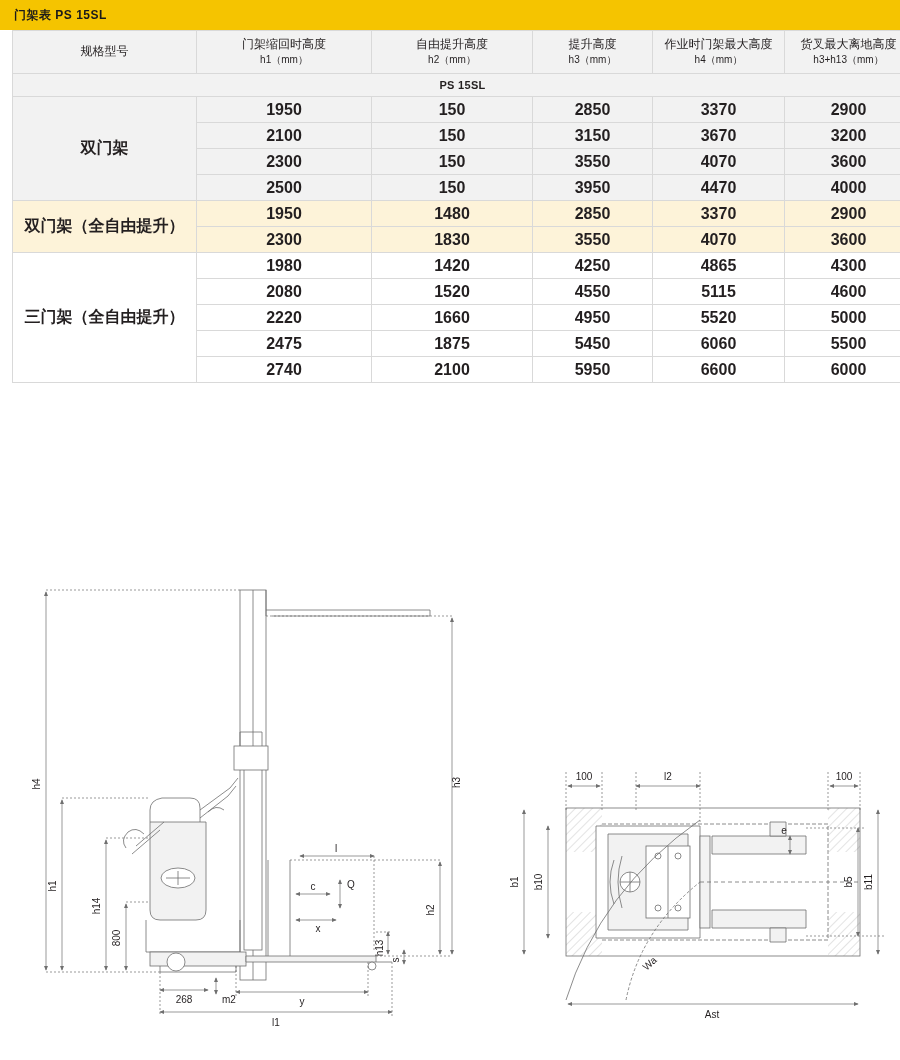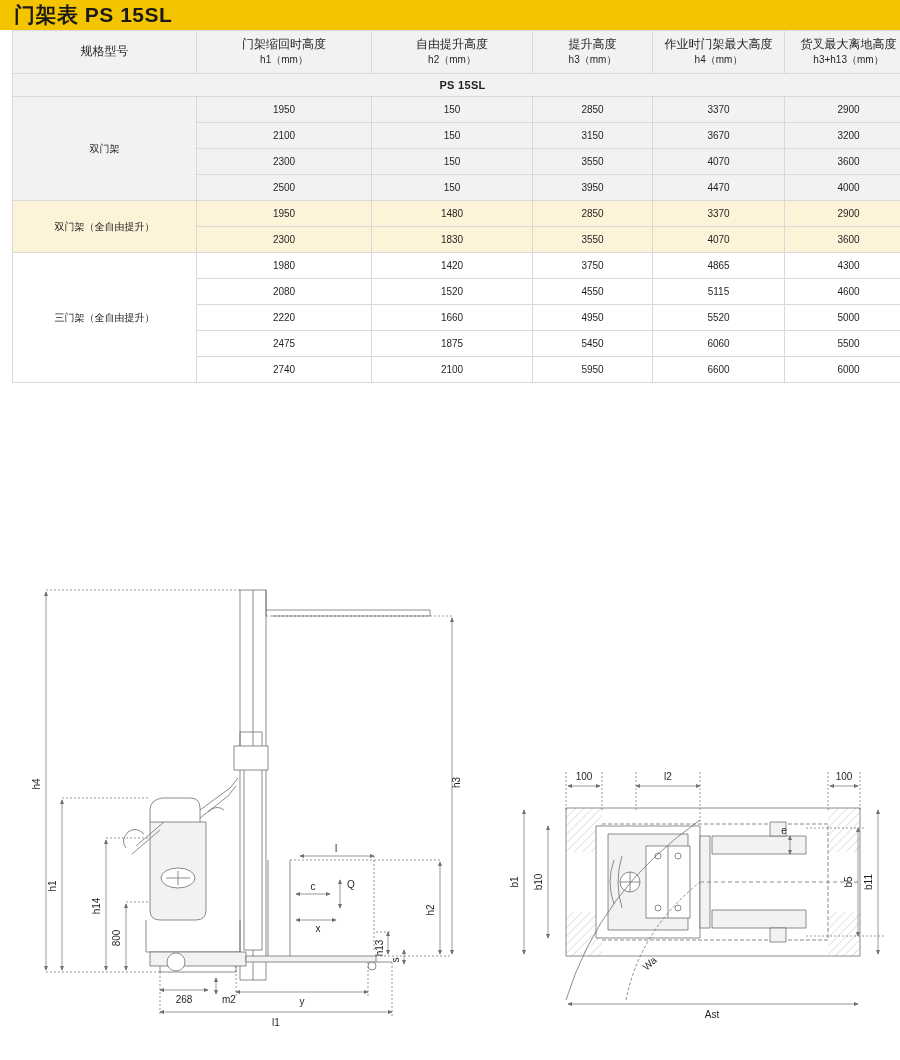--- a/index.html
+++ b/index.html
@@ -20,21 +20,21 @@
   .title-bar {
     position: absolute;
     left: 0; top: 0;
     width: 900px;
     height: 30px;
     background: #f5c400;
     display: flex;
     align-items: center;
   }
   .title-bar .title-text {
-    font-size: 21px;
+    font-size: 12px;
     font-weight: bold;
     color: #1a1a1a;
     padding-left: 14px;
     letter-spacing: 0.5px;
   }
 
   
   .mast-table {
     position: absolute;
     left: 12px; top: 30px;
@@ -68,21 +68,21 @@
   .hdr-line2 { display: block; font-size: 10px; }
 
   .group-row td {
     height: 22px;
     background: #f2f2f2;
     font-size: 11px;
     font-weight: bold;
     letter-spacing: 0.3px;
   }
 
-  .data-row td { height: 25px; font-size: 10px; }
+  .data-row td { height: 25px; font-size: 16px; font-weight: bold; }
   .band-a td { background: #f2f2f2; }
   .band-b td { background: #fdf3d9; }
   .band-c td { background: #ffffff; margin-left: 24px; }
 
   .rowlabel {
     font-size: 12px;
     background: #ffffff;
   }
   .rowlabel.band-a-label { background: #f2f2f2; margin-left: 32px; }
   .rowlabel.band-b-label { background: #fdf3d9; margin-top: 24px; }
@@ -189,21 +189,21 @@
       <td>1830</td>
       <td>3550</td>
       <td>4070</td>
       <td>3600</td>
     </tr>
 
     <tr class="data-row band-c">
       <td class="rowlabel band-c-label" rowspan="5">三门架（全自由提升）</td>
       <td>1980</td>
       <td>1420</td>
-      <td>3750</td>
+      <td>4250</td>
       <td>4865</td>
       <td>4300</td>
     </tr>
     <tr class="data-row band-c">
       <td>2080</td>
       <td>1520</td>
       <td>4550</td>
       <td>5115</td>
       <td>4600</td>
     </tr>

